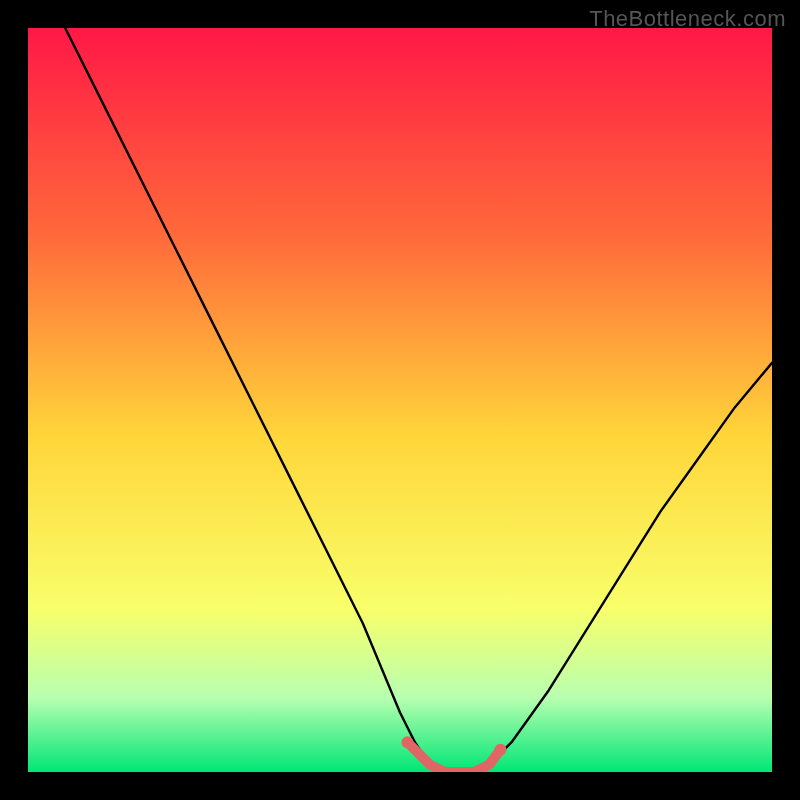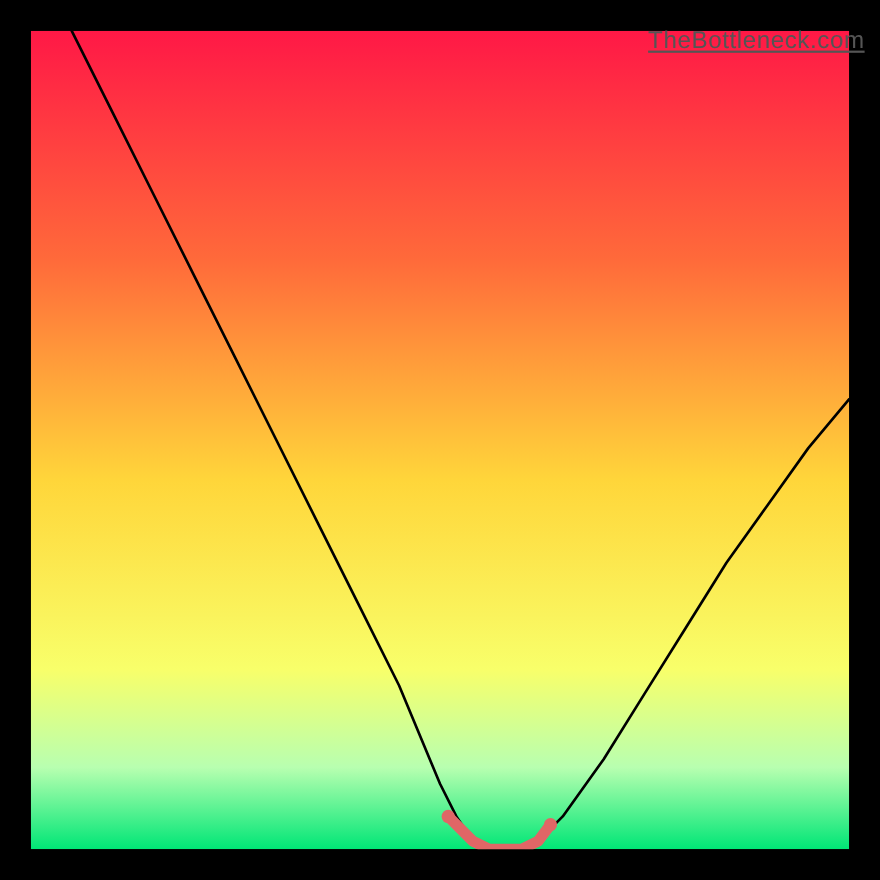--- a/index.html
+++ b/index.html
@@ -1,26 +1,25 @@
 <!DOCTYPE html>
 <html><head>
 <meta charset="utf-8">
 <style>
   * { margin: 0; padding: 0; box-sizing: border-box; }
   body { width: 800px; height: 800px; background: #000; position: relative; font-family: Arial, sans-serif; }
   .watermark {
     position: absolute;
-    top: 24px;
+    top: 6px;
     right: 14px;
     color: #555;
     font-size: 22px;
     font-weight: 500;
     letter-spacing: 0.5px;
     z-index: 10;
-    text-decoration: underline;
   }
   .plot {
     position: absolute;
     left: 28px;
     top: 28px;
     width: 744px;
     height: 744px;
   }
   .plot svg { display: block; }
 </style>

